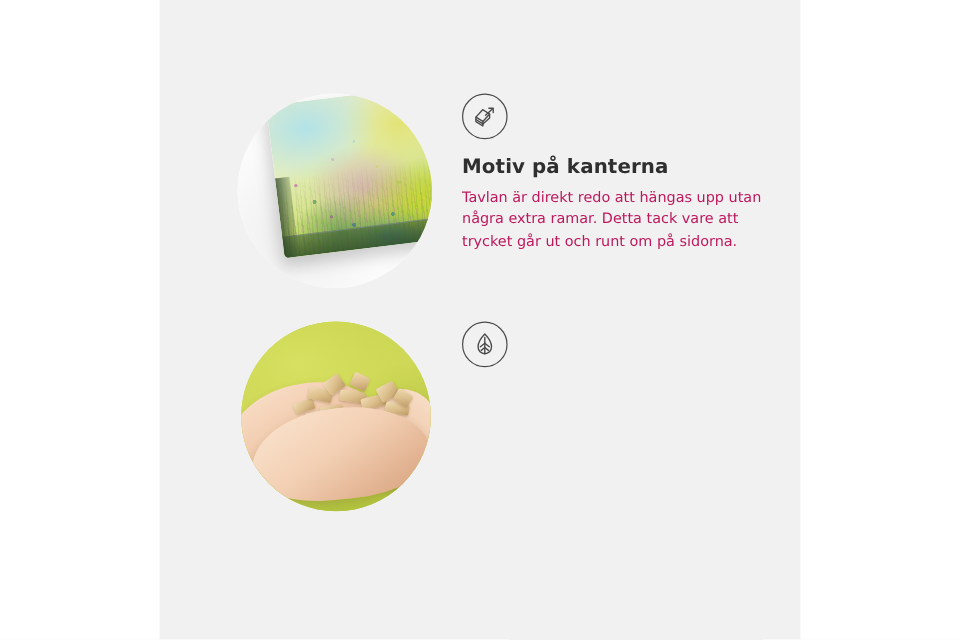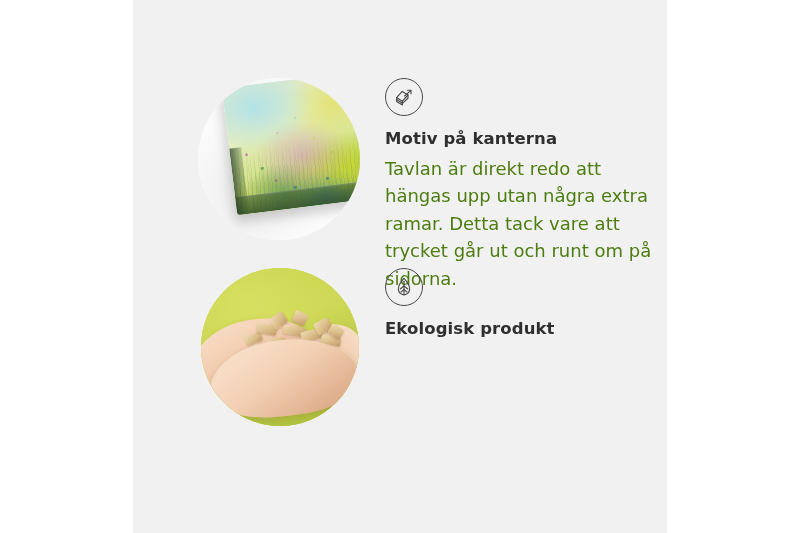--- a/index.html
+++ b/index.html
@@ -213,23 +213,23 @@
   .feature-title {
     margin: 13px 0 0 0;
     font-size: 16.5px;
     font-weight: 600;
     color: #2f2f2f;
     letter-spacing: 0.1px;
     line-height: 1.2;
   }
   .feature-body {
     margin: 6px 0 0 0;
-    font-size: 18px;
+    font-size: 12px;
     line-height: 1.53;
-    color: #4d7c0f;
+    color: #be185d;
     max-width: 272px;
   }
 </style>
 </head>
 <body>
 
 <div id="page">
 
   <div id="panel">
 
@@ -294,18 +294,17 @@
           <svg width="24" height="24" viewBox="0 0 24 24" fill="none" stroke="#4a4a4a" stroke-width="1.15" stroke-linecap="round" stroke-linejoin="round">
             <path d="M12 3.4 C15.9 7.4 17.6 11.2 17.6 14.0 C17.6 17.4 15.1 19.8 12 19.8
                      C8.9 19.8 6.4 17.4 6.4 14.0 C6.4 11.2 8.1 7.4 12 3.4 Z"></path>
             <path d="M12 6.2 L12 19.8"></path>
             <path d="M12 11.0 L8.3 14.0"></path>
             <path d="M12 11.0 L15.7 14.0"></path>
             <path d="M12 14.6 L9.0 17.0"></path>
             <path d="M12 14.6 L15.0 17.0"></path>
           </svg>
         </div>
-        <div class="feature-title">Ekologisk produkt</div>
       </div>
     </div>
 
   </div>
 </div>
 
 </body></html>

